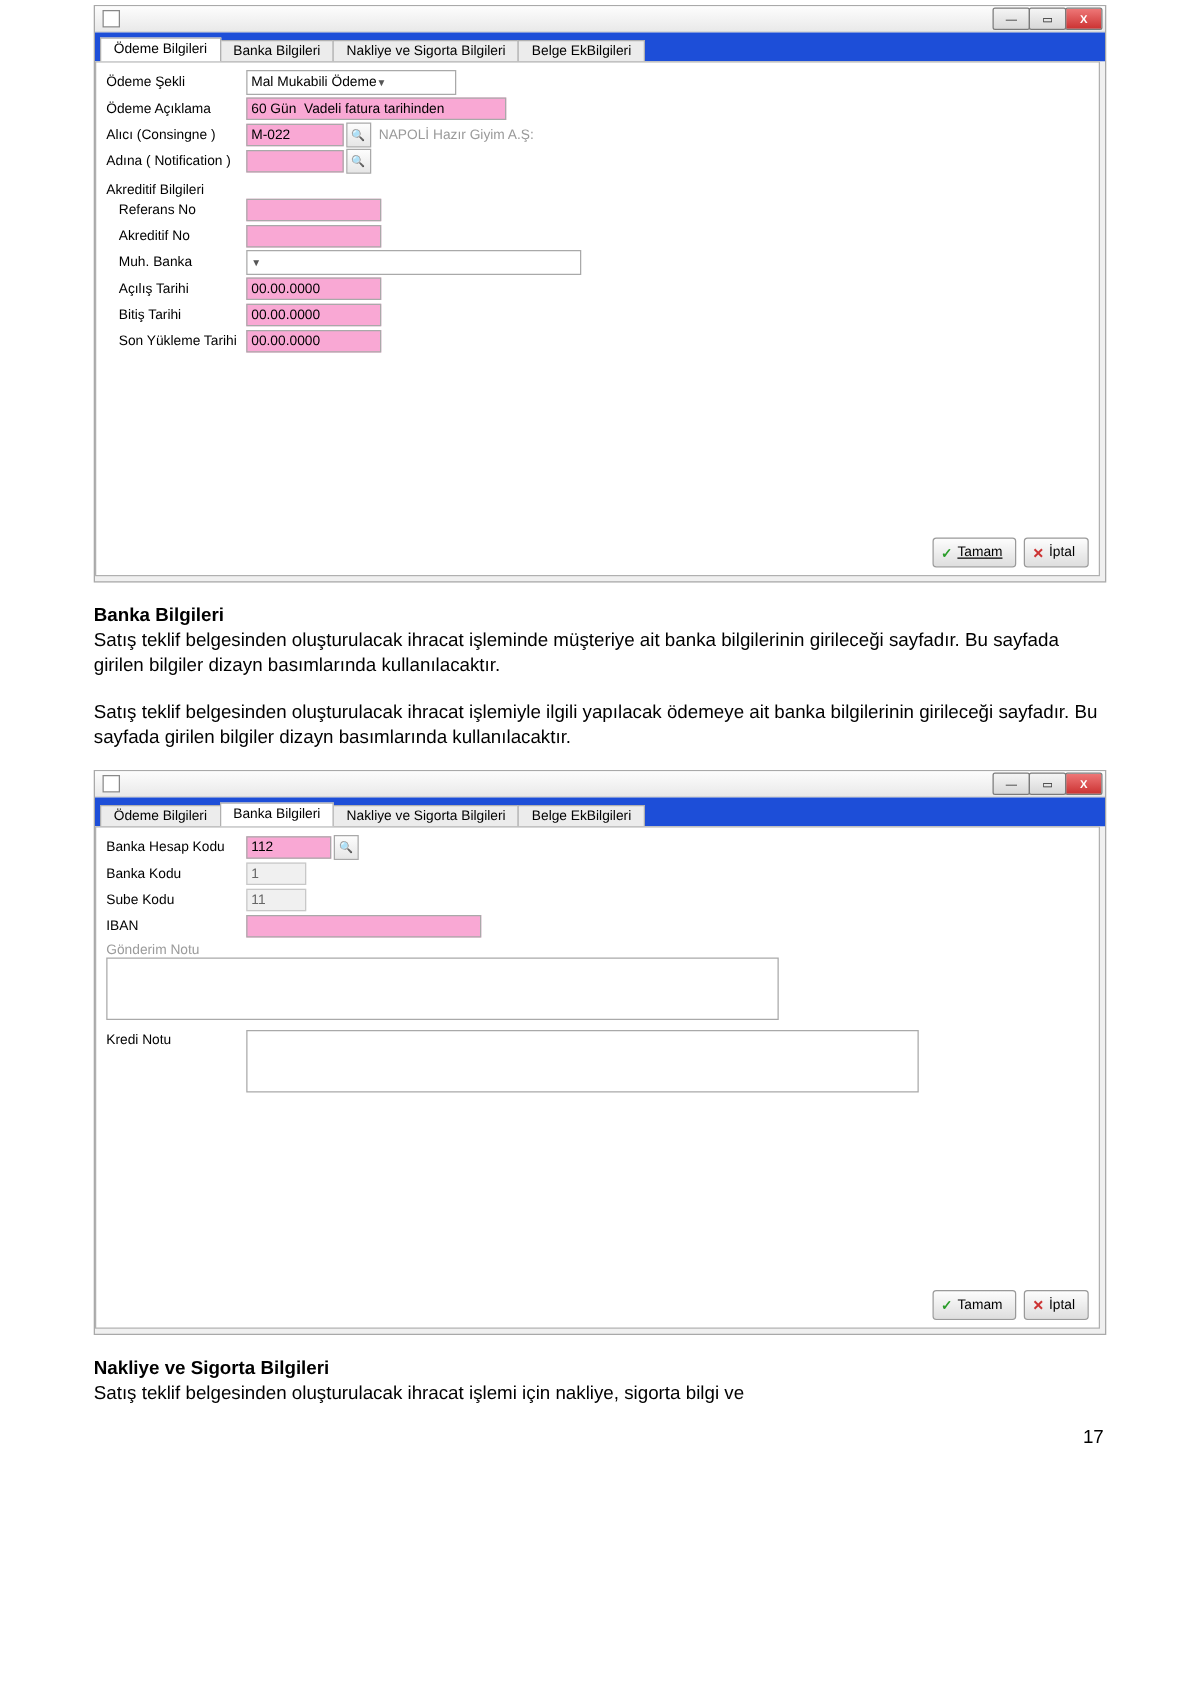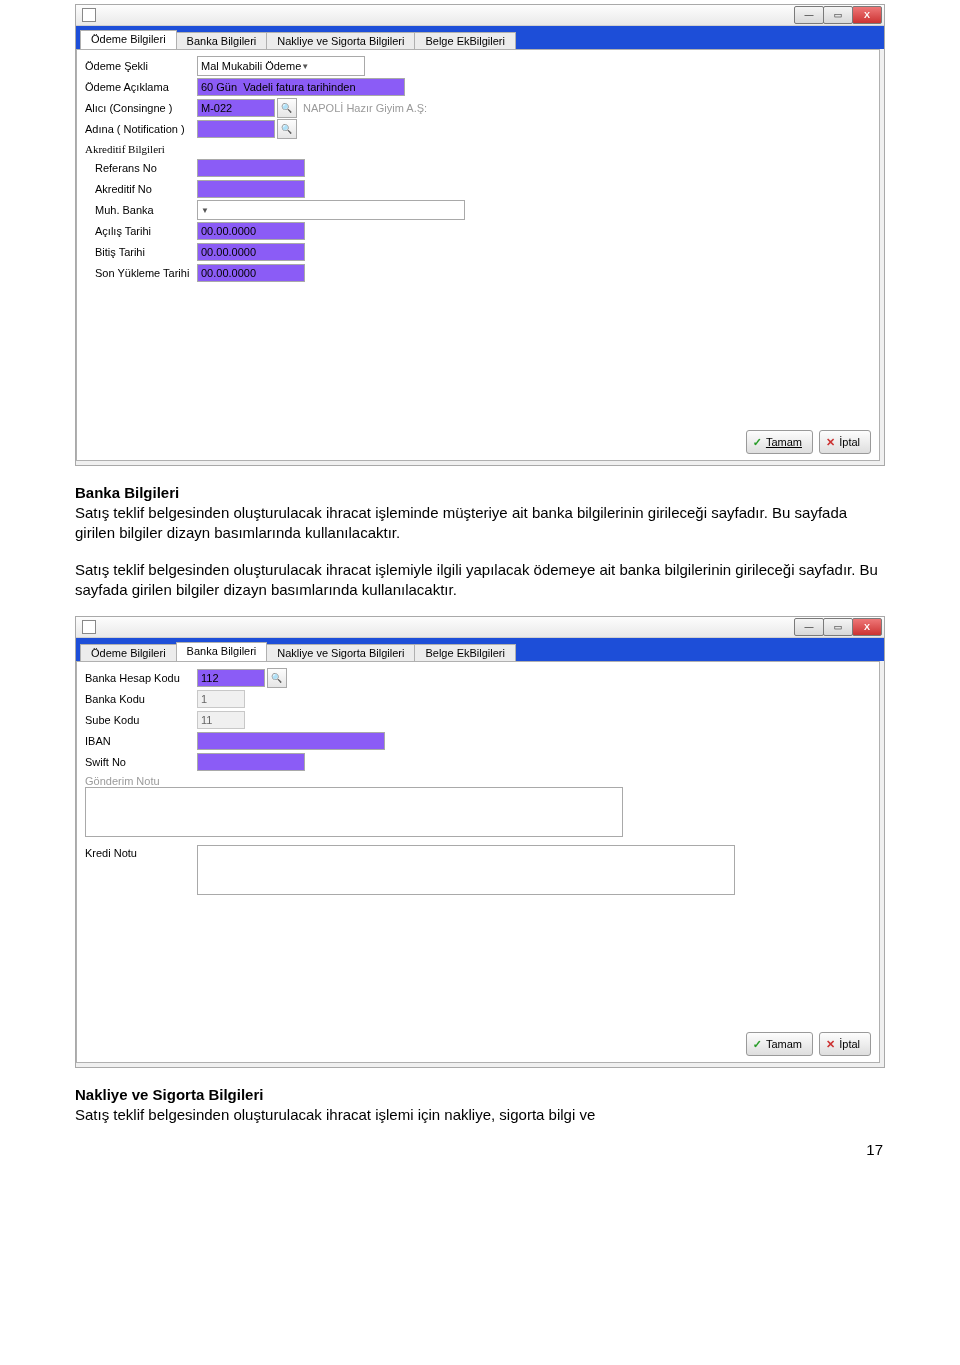--- a/index.html
+++ b/index.html
@@ -113,21 +113,21 @@
     padding-left: 10px;
     width: 102px;
   }
   .form-label.muted {
     color: #9b9b9b;
   }
   .form-input {
     width: 100px;
     height: 16px;
     border: 1px solid #a9a9a9;
-    background: #8b5cf6;
+    background: #f9a8d4;
     font-size: 11px;
     padding: 0 3px;
     font-family: inherit;
   }
   .form-input.wide {
     width: 200px;
   }
   .form-input.readonly {
     background: #f0f0f0;
     color: #666;
@@ -171,24 +171,23 @@
     height: 44px;
     border: 1px solid #a9a9a9;
     background: #fff;
     font-size: 11px;
     padding: 2px 3px;
     resize: none;
     font-family: inherit;
   }
   .section-heading-row {
     display: flex;
-    align-items: center;
+    align-items: flex-end;
     height: 18px;
     font-size: 11px;
-    font-family: Liberation Serif, serif;
   }
   .button-bar {
     position: absolute;
     right: 8px;
     bottom: 6px;
     display: flex;
     gap: 6px;
   }
   .dlg-btn {
     height: 22px;
@@ -355,24 +354,20 @@
           <input class="form-input readonly" style="width: 40px;" readonly="" value="1">
         </div>
         <div class="form-row">
           <div class="form-label">Sube Kodu</div>
           <input class="form-input readonly" style="width: 40px;" readonly="" value="11">
         </div>
         <div class="form-row">
           <div class="form-label">IBAN</div>
           <input class="form-input" style="width: 180px;" value="">
         </div>
-        <div class="form-row">
-          <div class="form-label">Swift No</div>
-          <input class="form-input" style="width: 100px;" value="">
-        </div>
         <div class="form-row" style="align-items:flex-start;height:auto;margin-bottom:8px;flex-direction:column;">
           <div class="form-label muted" style="padding-top:2px;">Gönderim Notu</div>
           <textarea class="form-textarea" style=""></textarea>
         </div>
         <div class="form-row" style="align-items:flex-start;height:auto;">
           <div class="form-label" style="padding-top:2px;">Kredi Notu</div>
           <textarea class="form-textarea" style=""></textarea>
         </div>
       </div>
 

